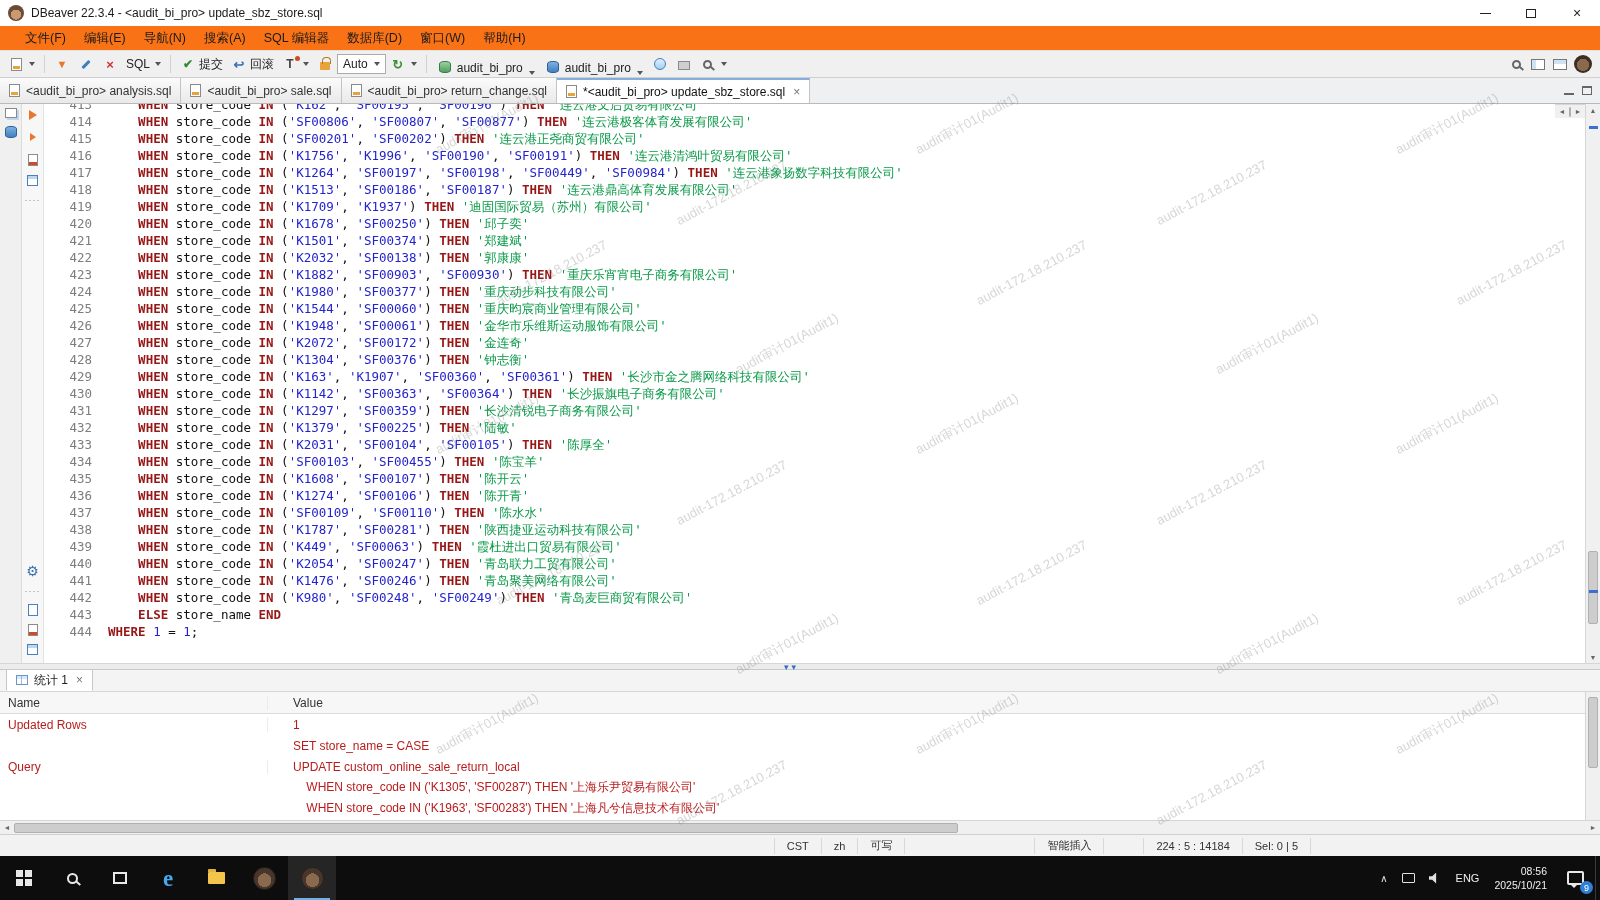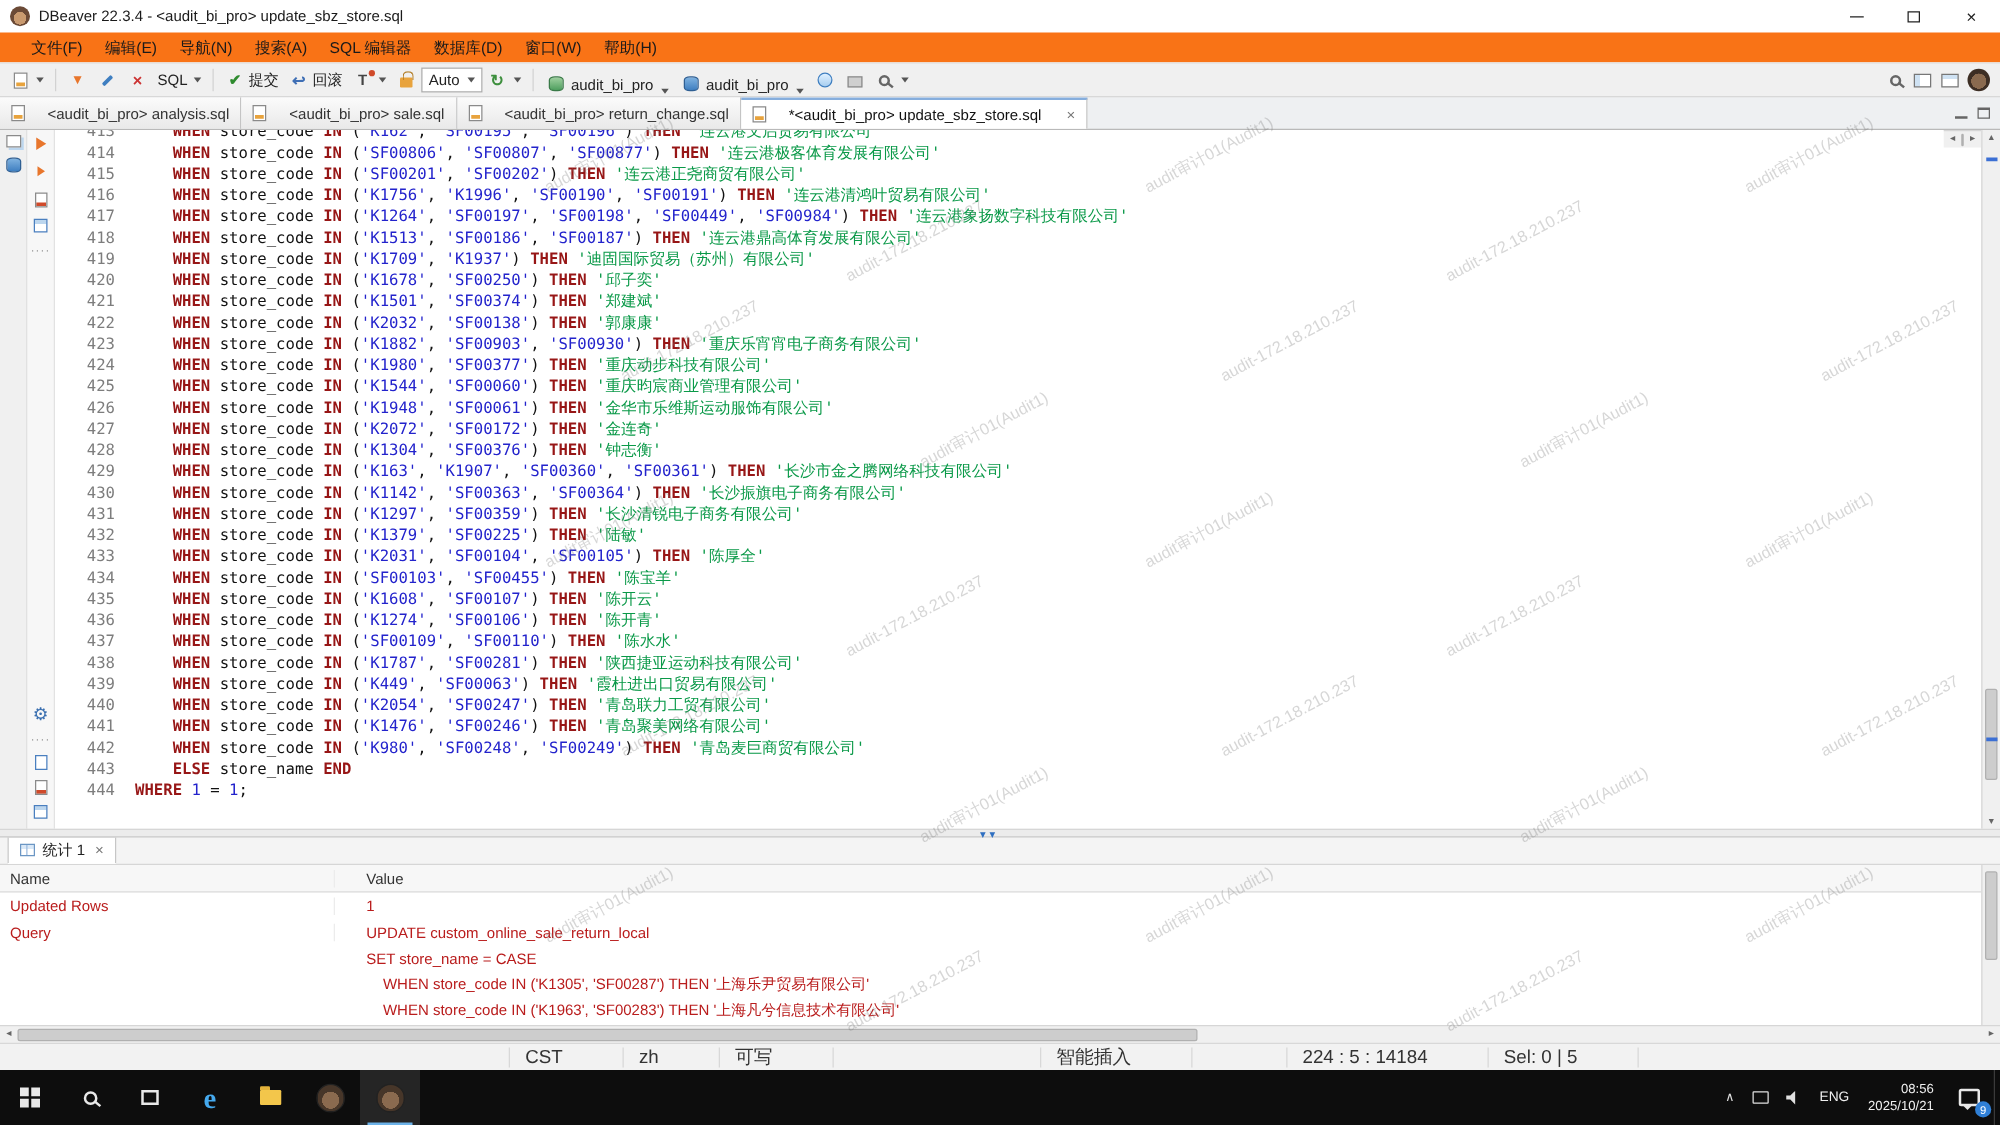--- a/index.html
+++ b/index.html
@@ -47,21 +47,21 @@
 .ic-mag::after{content:"";position:absolute;width:6px;height:2px;background:#666;right:-5px;bottom:-2px;transform:rotate(40deg);}
 .combo-box{display:flex;align-items:center;gap:4px;background:#fff;border:1px solid #ababab;height:20px;padding:0 5px;flex:0 0 auto;}
 .combo-flat{display:flex;align-items:flex-end;gap:4px;height:22px;padding:0 5px;flex:0 0 auto;}
 .tb-right{margin-left:auto;display:flex;align-items:center;gap:6px;padding-right:4px;}
 .ic-layout{width:14px;height:11px;border:1px solid #777;background:linear-gradient(to right,#cfe2f3 35%,#fff 35%);}
 .ic-layout2{width:14px;height:11px;border:1px solid #777;background:linear-gradient(#cfe2f3 40%,#fff 40%);}
 .ic-logo{width:18px;height:18px;border-radius:50%;background:radial-gradient(circle at 50% 55%,#8a6a4f 0 45%,#3d2e24 46% 100%);}
 
 
 .tabbar{height:26px;background:#eef0f2;border-bottom:1px solid #b9b9b9;display:flex;align-items:flex-end;flex:0 0 auto;}
-.tab{height:25px;display:flex;align-items:center;gap:18px;padding:0 9px;font-size:12px;color:#333;background:linear-gradient(#fbfbfb,#e9e9e9);border-right:1px solid #c4c4c4;}
+.tab{height:25px;display:flex;align-items:center;gap:6px;padding:0 9px;font-size:12px;color:#333;background:linear-gradient(#fbfbfb,#e9e9e9);border-right:1px solid #c4c4c4;}
 .tab.active{background:#fff;border-top:2px solid #86aedd;color:#111;text-align:right;}
 .tab-close{color:#777;font-size:12px;padding-left:2px;}
 .tab-spacer{flex:1;}
 .tab-right{display:flex;align-items:center;gap:8px;padding-right:8px;height:100%;}
 .ic-minpane{width:10px;height:8px;border-bottom:2px solid #666;}
 .ic-maxpane{width:10px;height:9px;border:1px solid #666;border-top:2px solid #666;}
 
 
 .editor-row{flex:1 1 auto;display:flex;min-height:0;background:#fff;}
 .left-rail{width:22px;background:#f0f0f0;border-right:1px solid #dcdcdc;display:flex;flex-direction:column;align-items:center;padding-top:4px;gap:8px;flex:0 0 auto;}
@@ -107,21 +107,21 @@
 .ic-grid::after{content:"";position:absolute;left:4px;top:0;bottom:0;width:1px;background:#9cbade;}
 .results-body{flex:1 1 auto;display:flex;min-height:0;}
 .results-table{flex:1 1 auto;display:flex;flex-direction:column;overflow:hidden;}
 .rt-header{height:22px;display:flex;background:#f7f7f7;border-bottom:1px solid #dcdcdc;font-size:12px;color:#333;align-items:center;flex:0 0 auto;}
 .rt-row{height:21px;display:flex;align-items:center;font-size:12px;color:#b91c1c;flex:0 0 auto;}
 .rt-name{width:268px;padding-left:8px;border-right:1px solid #ececec;flex:0 0 auto;overflow:hidden;white-space:nowrap;}
 .rt-value{flex:1;padding-left:8px;white-space:pre;overflow:hidden;margin-left:17px;}
 .results-vscroll{width:15px;background:#f0f0f0;border-left:1px solid #d6d6d6;position:relative;flex:0 0 auto;}
 
 
-.statusbar{height:22px;background:#f2f2f2;border-top:1px solid #cfcfcf;display:flex;align-items:center;font-size:15px;color:#333;flex:0 0 auto;gap:36px;}
+.statusbar{height:22px;background:#f2f2f2;border-top:1px solid #cfcfcf;display:flex;align-items:center;font-size:11px;color:#333;flex:0 0 auto;}
 .sb-spacer{flex:1;}
 .sb-seg{padding:0 12px;border-left:1px solid #d8d8d8;height:16px;display:flex;align-items:center;white-space:nowrap;}
 .sb-gap1{width:130px;border-left:1px solid #d8d8d8;height:16px;}
 .sb-gap2{width:40px;border-left:1px solid #d8d8d8;height:16px;}
 .sb-endpad{width:290px;border-left:1px solid #d8d8d8;height:16px;}
 
 
 .taskbar{height:44px;background:#0d0d0d;display:flex;align-items:stretch;flex:0 0 auto;color:#eee;}
 .tk-slot{width:48px;display:flex;align-items:center;justify-content:center;position:relative;}
 .tk-slot.active{background:rgba(255,255,255,0.10);}
@@ -392,26 +392,26 @@
       <div class="results-table" id="results-table">
           <div class="rt-header">
             <div class="rt-name">Name</div>
             <div class="rt-value">Value</div>
           </div>
           <div class="rt-row">
             <div class="rt-name">Updated Rows</div>
             <div class="rt-value">1</div>
           </div>
           <div class="rt-row">
+            <div class="rt-name"></div>
+            <div class="rt-value">SET store_name = CASE</div>
+          </div>
+          <div class="rt-row">
             <div class="rt-name">Query</div>
             <div class="rt-value">UPDATE custom_online_sale_return_local</div>
-          </div>
-          <div class="rt-row">
-            <div class="rt-name"></div>
-            <div class="rt-value">SET store_name = CASE</div>
           </div>
           <div class="rt-row">
             <div class="rt-name"></div>
             <div class="rt-value">    WHEN store_code IN ('K1305', 'SF00287') THEN '上海乐尹贸易有限公司'</div>
           </div>
           <div class="rt-row">
             <div class="rt-name"></div>
             <div class="rt-value">    WHEN store_code IN ('K1963', 'SF00283') THEN '上海凡兮信息技术有限公司'</div>
           </div>
         </div>

